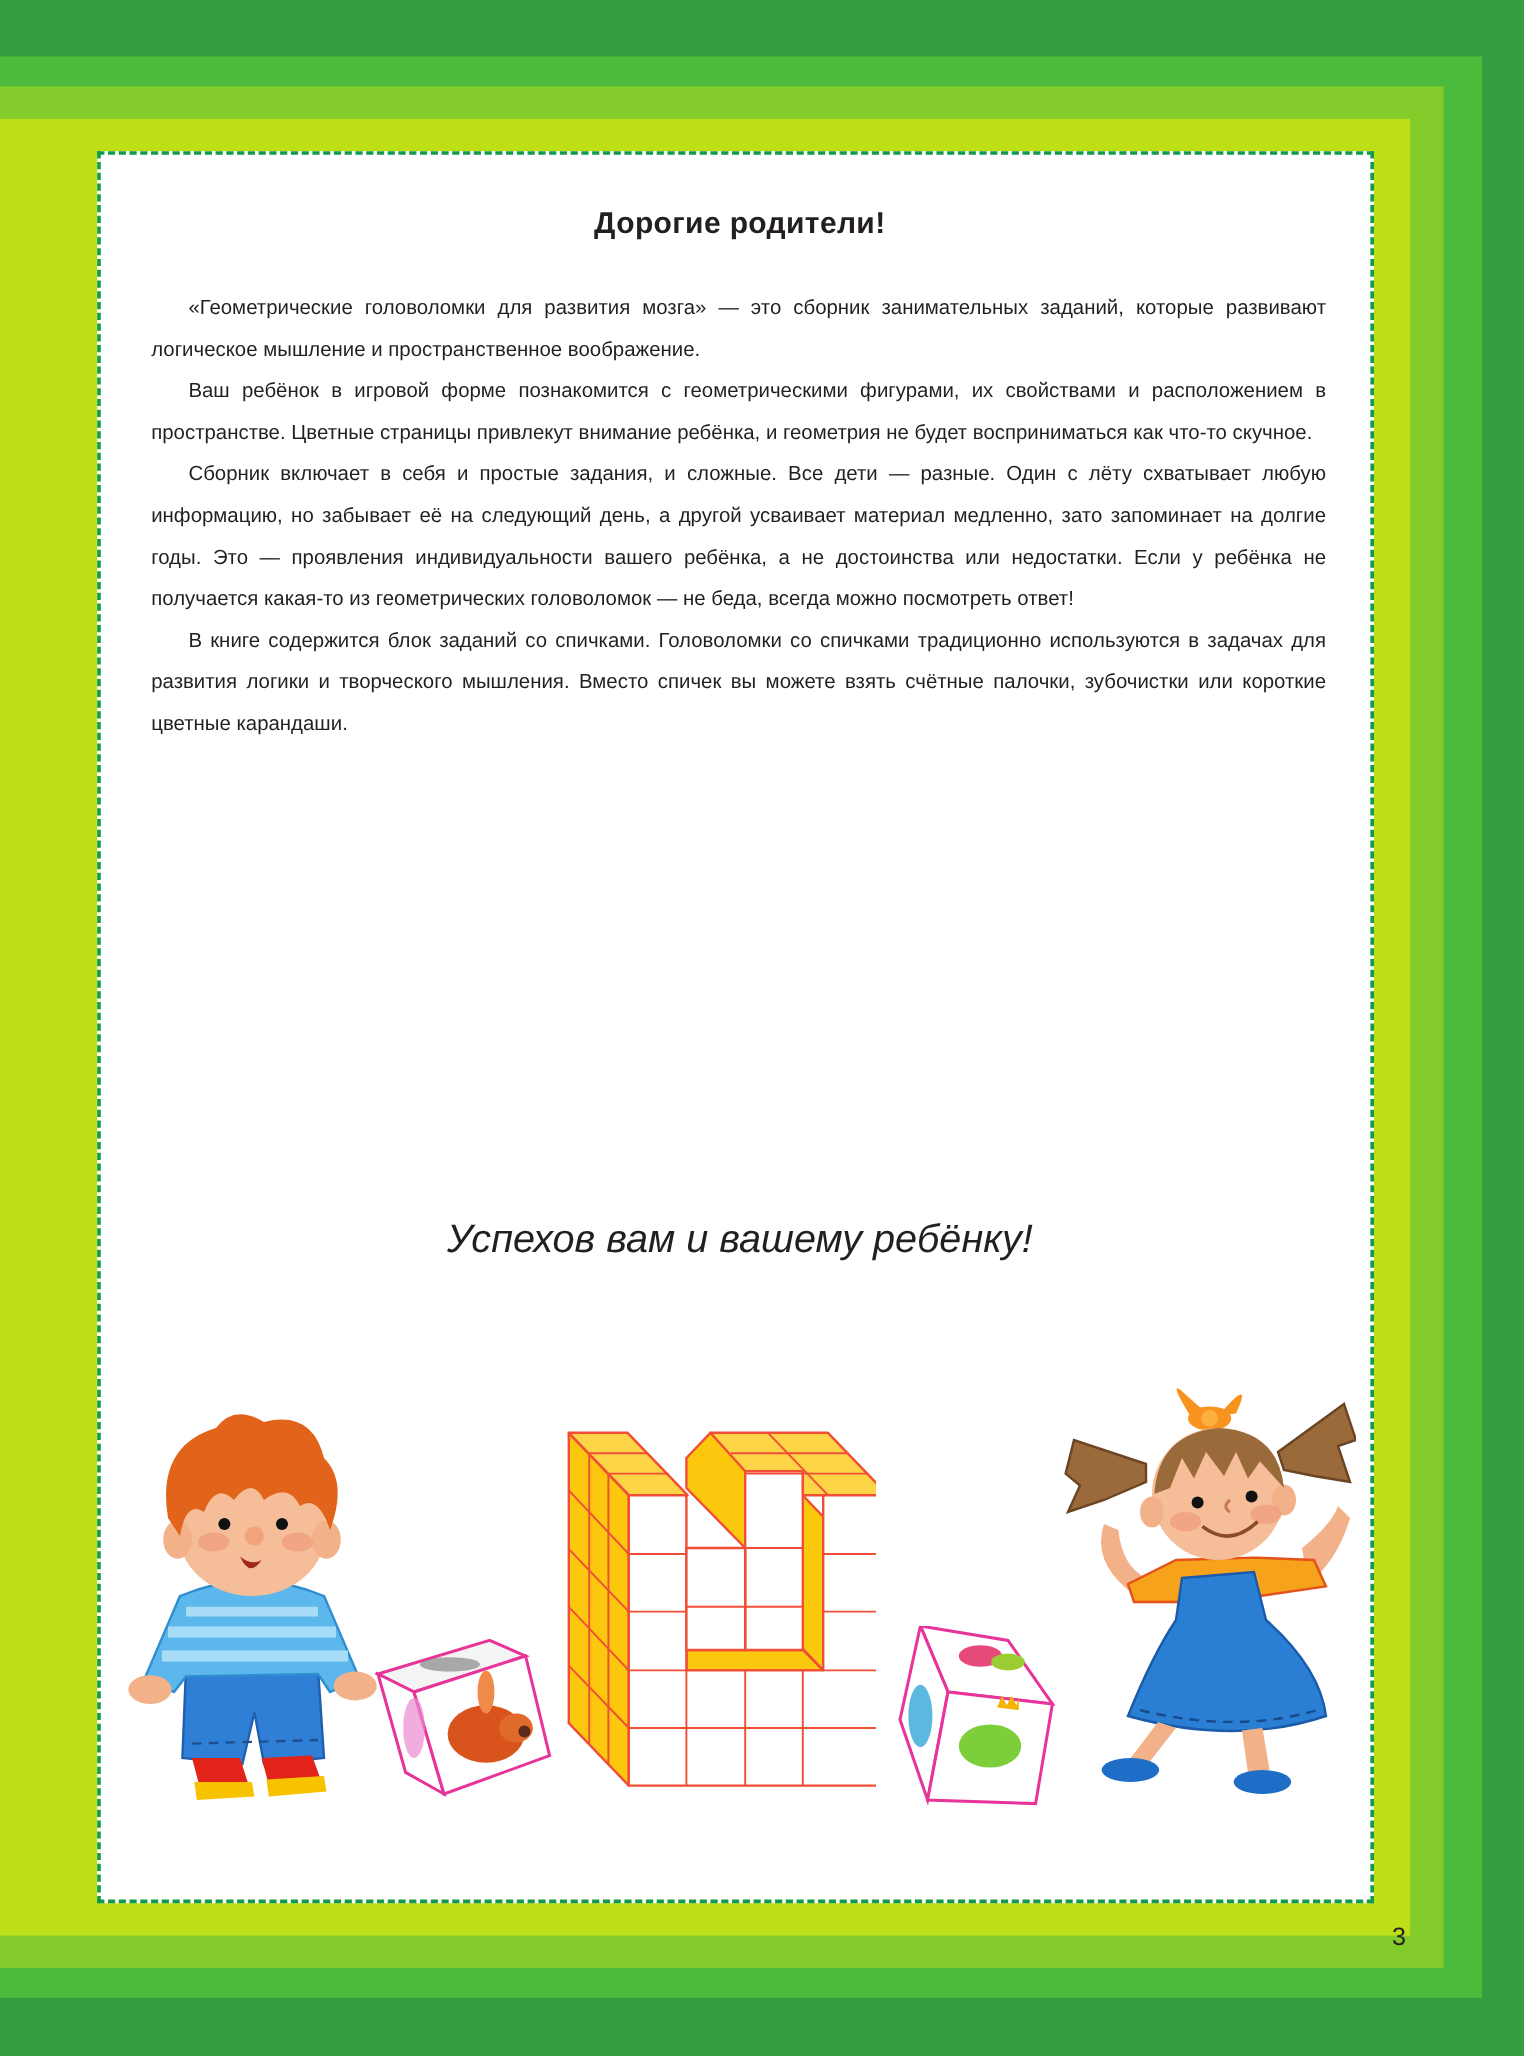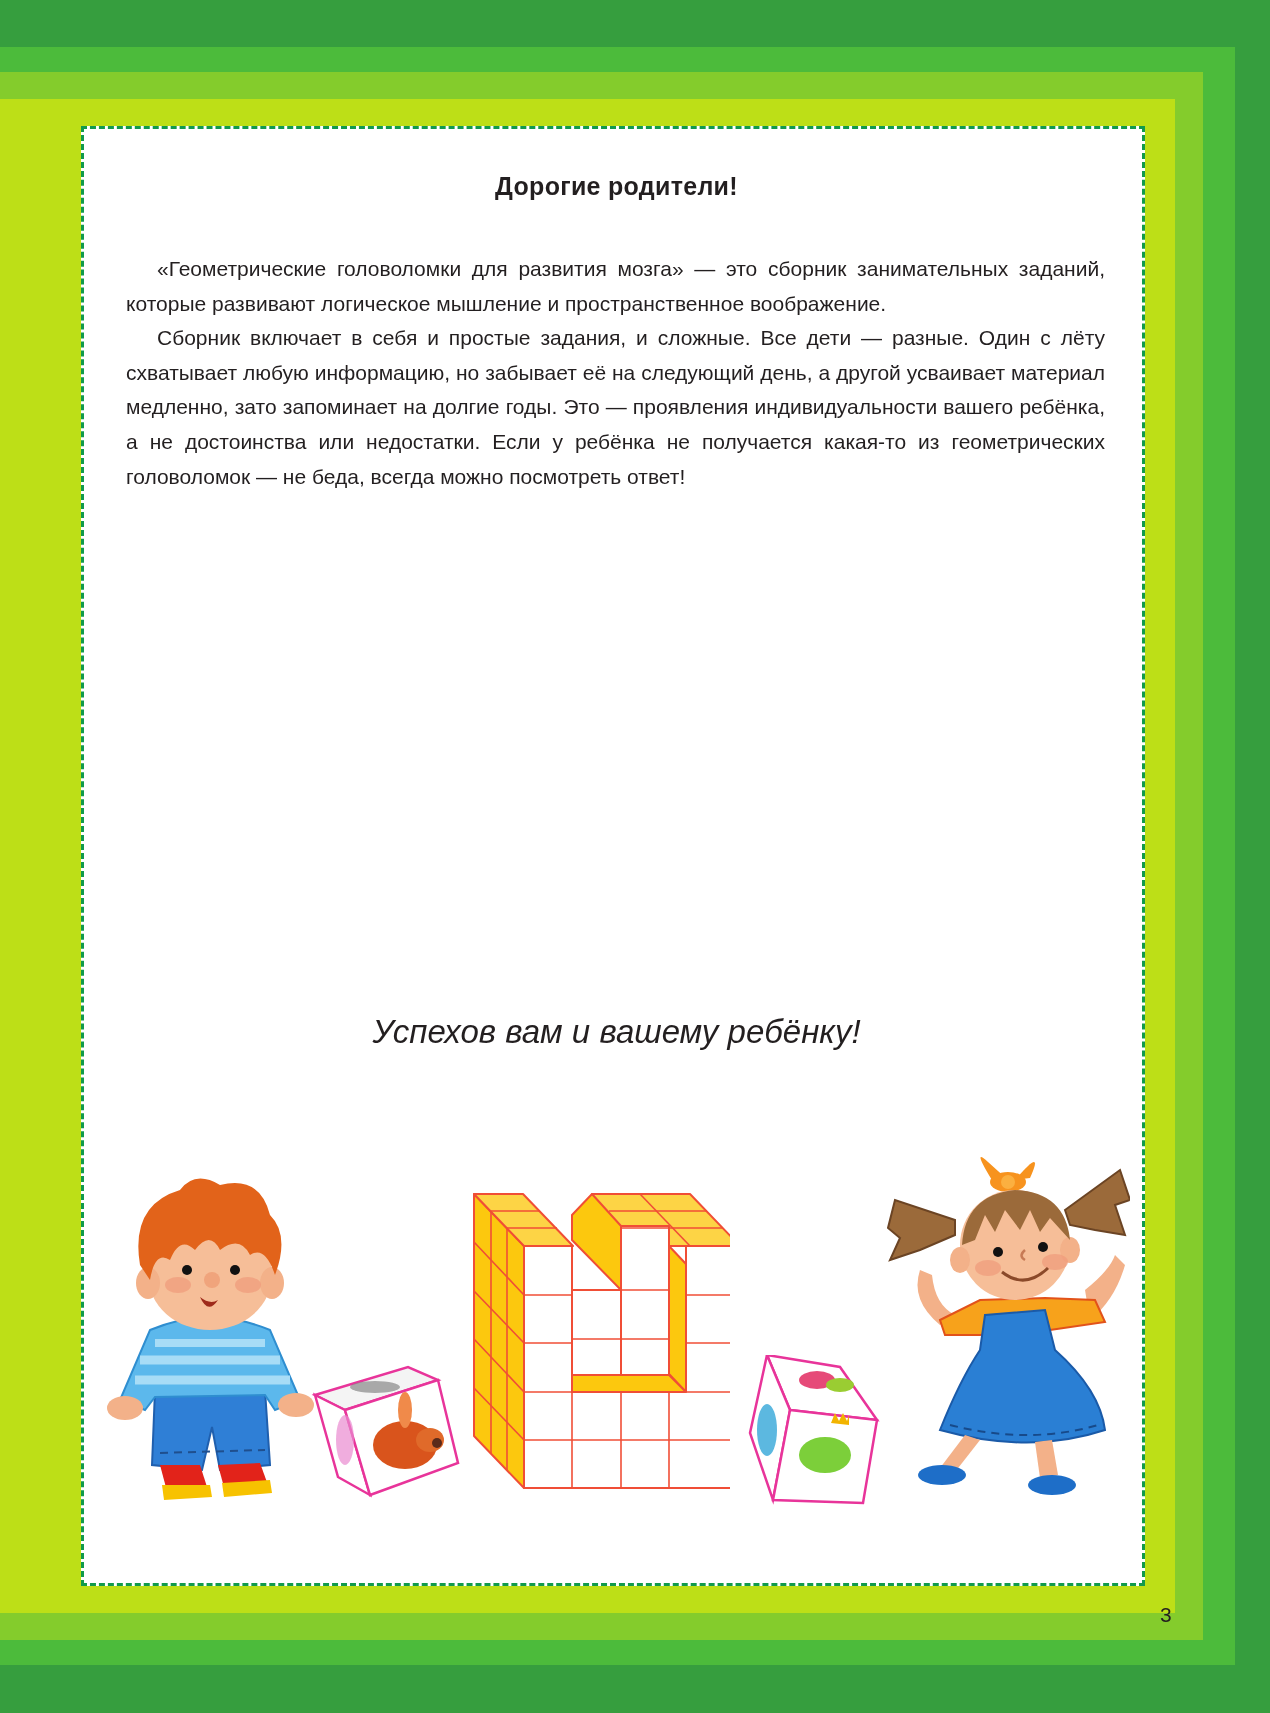--- a/index.html
+++ b/index.html
@@ -13,23 +13,22 @@
     background: #ffffff;
     border: 3px dashed #119a4c;
     box-sizing: border-box;
   }
   .title {
     position: absolute; left: 0; top: 172px; width: 1233px; text-align: center;
     font-weight: bold; font-size: 25px; color: #231f20; letter-spacing: 0.3px;
   }
   .body-text {
     position: absolute; left: 126px; top: 240px; width: 979px;
-    font-size: 21px; line-height: 34.6px; color: #231f20;
+    font-size: 17px; line-height: 34.6px; color: #231f20;
     text-align: justify;
-    margin-top: 12px;
   }
   .body-text p { margin: 0; text-indent: 31px; }
   .closing {
     position: absolute; left: 0; top: 1013px; width: 1233px; text-align: center;
     font-style: italic; font-size: 33px; color: #231f20;
   }
   .page-number {
     position: absolute; left: 1160px; top: 1603px; font-size: 21px; color: #231f20;
   }
   .illus { position: absolute; }
@@ -40,21 +39,23 @@
 <div class="band band-mid"></div>
 <div class="band band-yg"></div>
 <div class="band band-lime"></div>
 
 <div class="panel"></div>
 
 <div class="title">Дорогие родители!</div>
 
 <div class="body-text">
   <p>«Геометрические головоломки для развития мозга» — это сборник занимательных заданий, которые развивают логическое мышление и пространственное воображение.</p>
+  <p>Ваш ребёнок в игровой форме познакомится с геометрическими фигурами, их свойствами и расположением в пространстве. Цветные страницы привлекут внимание ребёнка, и геометрия не будет восприниматься как что-то скучное.</p>
   <p>Сборник включает в себя и простые задания, и сложные. Все дети — разные. Один с лёту схватывает любую информацию, но забывает её на следующий день, а другой усваивает материал медленно, зато запоминает на долгие годы. Это — проявления индивидуальности вашего ребёнка, а не достоинства или недостатки. Если у ребёнка не получается какая-то из геометрических головоломок — не беда, всегда можно посмотреть ответ!</p>
+  <p>В книге содержится блок заданий со спичками. Головоломки со спичками традиционно используются в задачах для развития логики и творческого мышления. Вместо спичек вы можете взять счётные палочки, зубочистки или короткие цветные карандаши.</p>
 </div>
 
 <div class="closing">Успехов вам и вашему ребёнку!</div>
 
 <svg class="illus" style="left:100px;top:1165px" width="230" height="340" viewBox="0 0 230 340">
 
   <path d="M55 225 L165 225 L170 300 L120 305 L112 262 L102 305 L52 300 Z" fill="#2f7fd6" stroke="#1f5fae" stroke-width="2"></path>
   <path d="M60 288 L165 285" stroke="#1f4f8e" stroke-width="2" stroke-dasharray="8 6"></path>
 
   <path d="M60 300 L100 300 L108 325 L68 330 Z" fill="#e2231a"></path>

